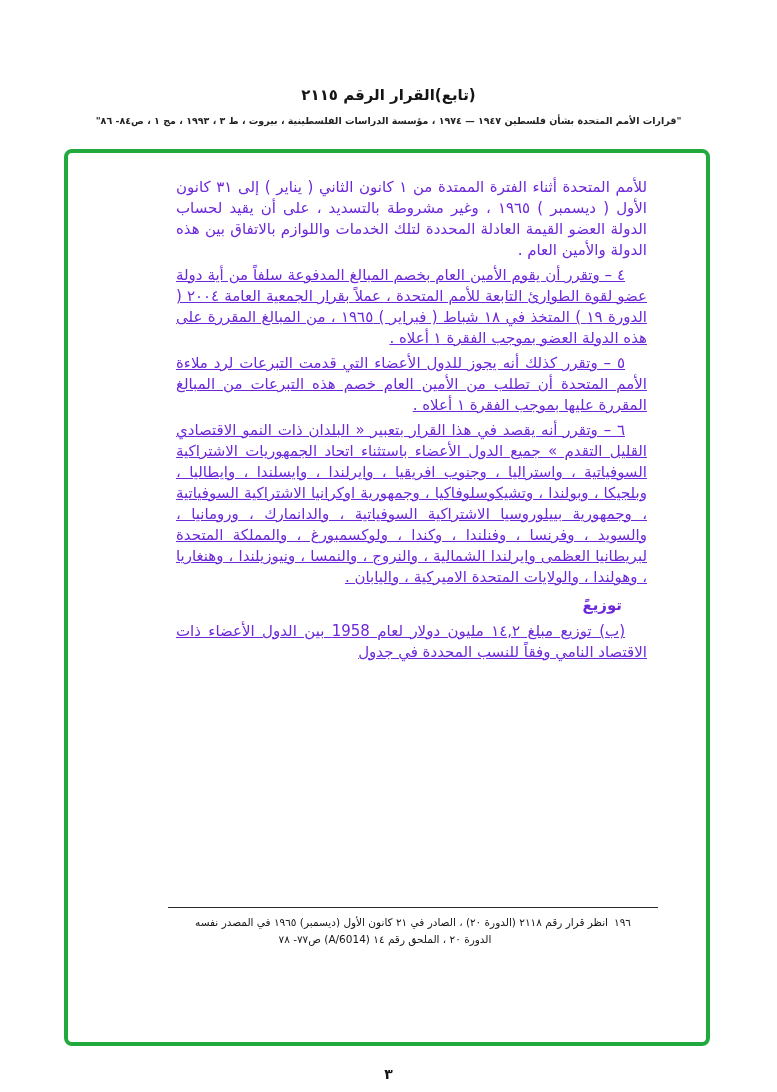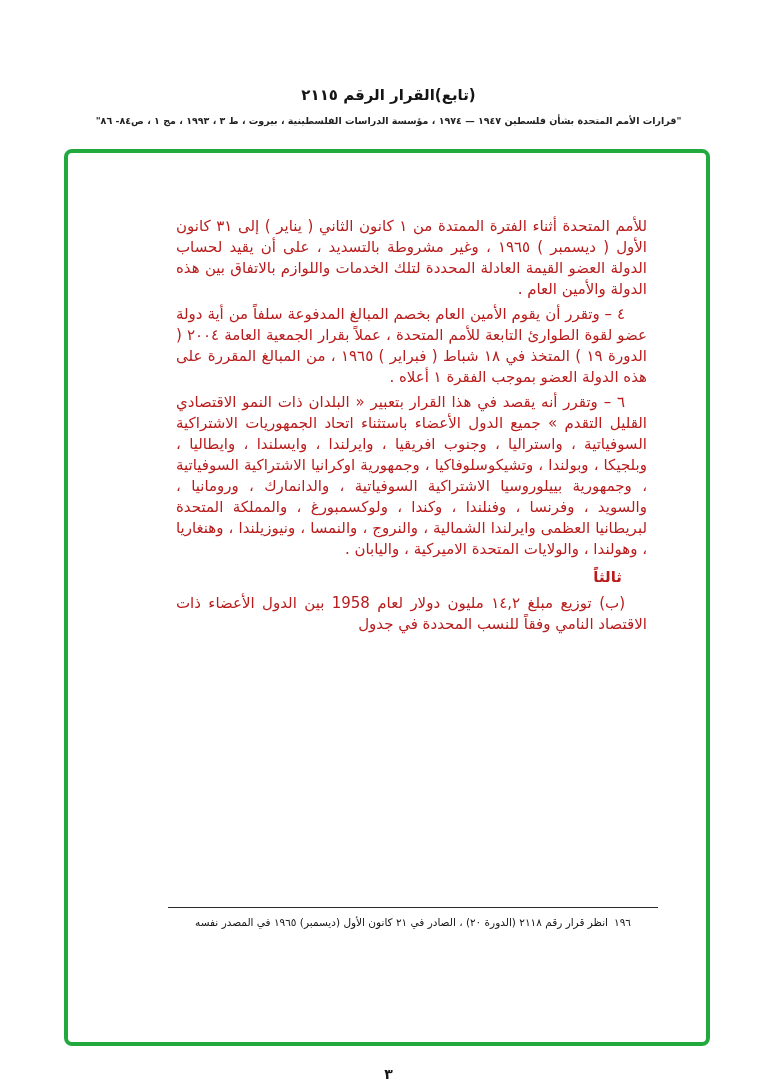--- a/index.html
+++ b/index.html
@@ -49,25 +49,24 @@
   }
   .content {
     position: absolute;
     left: 176px;
     top: 177px;
     width: 471px;
     direction: rtl;
     text-align: justify;
     font-size: 15px;
     line-height: 21px;
-    color: #b91c1c;
-    margin-top: 39px;
+    color: #6d28d9;
   }
   .content p { margin: 0 0 4px 0; }
-  .content p.indent { text-indent: 22px; }
+  .content p.indent { text-indent: 22px; text-decoration: underline; }
   .content p.heading {
     font-weight: 700;
     text-indent: 25px;
     margin: 7px 0 5px 0;
   }
   sup.fn-ref {
     font-size: 9px;
     line-height: 0;
   }
   .footnote-rule {
@@ -114,31 +113,35 @@
   <div class="frame" style="border-color: rgb(34, 169, 62);"></div>
 
   <main class="content">
     <p>
       <span>للأمم المتحدة أثناء الفترة الممتدة من ١ كانون الثاني ( يناير ) إلى ٣١ كانون الأول ( ديسمبر ) ١٩٦٥ ، وغير مشروطة بالتسديد ، على أن يقيد لحساب الدولة العضو القيمة العادلة المحددة لتلك الخدمات واللوازم بالاتفاق بين هذه الدولة والأمين العام .</span>
     </p>
     <p class="indent">
       <span>٤ – وتقرر أن يقوم الأمين العام بخصم المبالغ المدفوعة سلفاً من أية دولة عضو لقوة الطوارئ التابعة للأمم المتحدة ، عملاً بقرار الجمعية العامة ٢٠٠٤ ( الدورة ١٩ ) المتخذ في ١٨ شباط ( فبراير ) ١٩٦٥ ، من المبالغ المقررة على هذه الدولة العضو بموجب الفقرة ١ أعلاه .</span>
     </p>
     <p class="indent">
+      <span>٥ – وتقرر كذلك أنه يجوز للدول الأعضاء التي قدمت التبرعات لرد ملاءة الأمم المتحدة أن تطلب من الأمين العام خصم هذه التبرعات من المبالغ المقررة عليها بموجب الفقرة ١ أعلاه .</span>
+    </p>
+    <p class="indent">
       <span>٦ – وتقرر أنه يقصد في هذا القرار بتعبير « البلدان ذات النمو الاقتصادي القليل التقدم » جميع الدول الأعضاء باستثناء اتحاد الجمهوريات الاشتراكية السوفياتية ، واستراليا ، وجنوب افريقيا ، وايرلندا ، وايسلندا ، وايطاليا ، وبلجيكا ، وبولندا ، وتشيكوسلوفاكيا ، وجمهورية اوكرانيا الاشتراكية السوفياتية ، وجمهورية بييلوروسيا الاشتراكية السوفياتية ، والدانمارك ، ورومانيا ، والسويد ، وفرنسا ، وفنلندا ، وكندا ، ولوكسمبورغ ، والمملكة المتحدة لبريطانيا العظمى وايرلندا الشمالية ، والنروج ، والنمسا ، ونيوزيلندا ، وهنغاريا ، وهولندا ، والولايات المتحدة الاميركية ، واليابان .</span>
     </p>
-    <p class="heading">ثالثاً</p>
+    <p class="heading">توزيعً</p>
     <p class="indent">
       <span>(ب) توزيع مبلغ ١٤,٢ مليون دولار لعام 1958 بين الدول الأعضاء ذات الاقتصاد النامي وفقاً للنسب المحددة في جدول</span>
     </p>
   </main>
 
   <div class="footnote-rule"></div>
 
   <div class="footnote">
     <div class="line1">
       <span class="fn-marker">١٩٦</span><span>انظر قرار رقم ٢١١٨ (الدورة ٢٠) ، الصادر في ٢١ كانون الأول (ديسمبر) ١٩٦٥ في المصدر نفسه</span>
     </div>
+    <div class="line2">الدورة ٢٠ ، الملحق رقم ١٤ (A/6014) ص٧٧- ٧٨</div>
   </div>
 
   <div class="page-number">٣</div>
 
 </div>
 
 </body></html>

